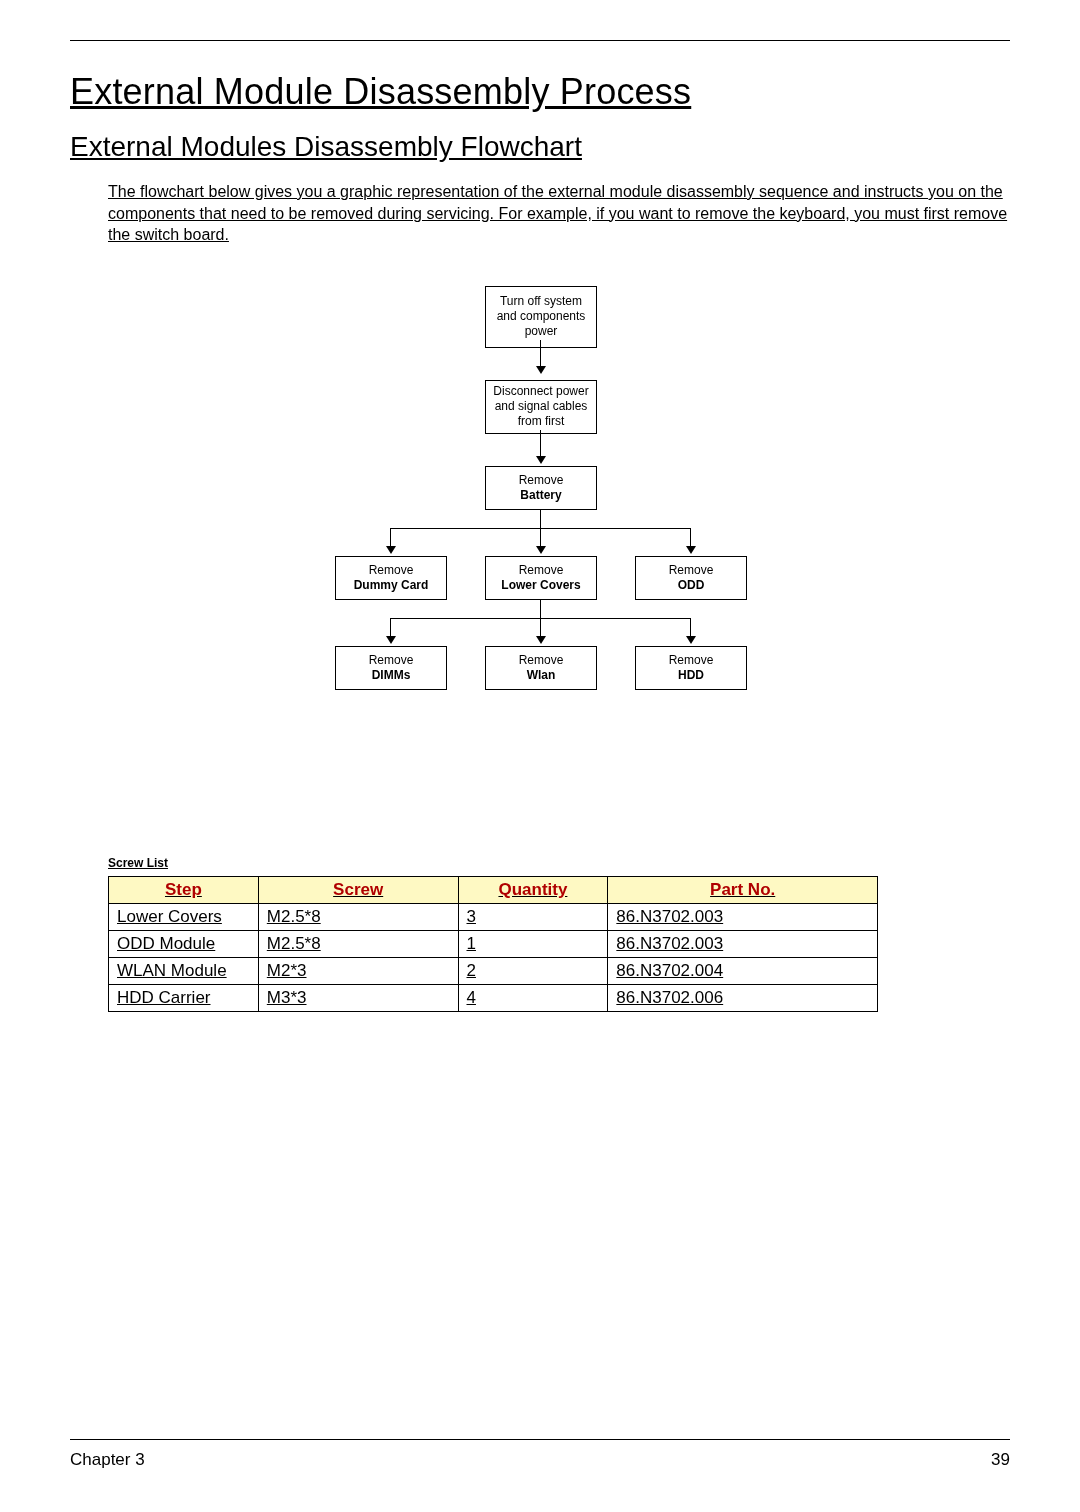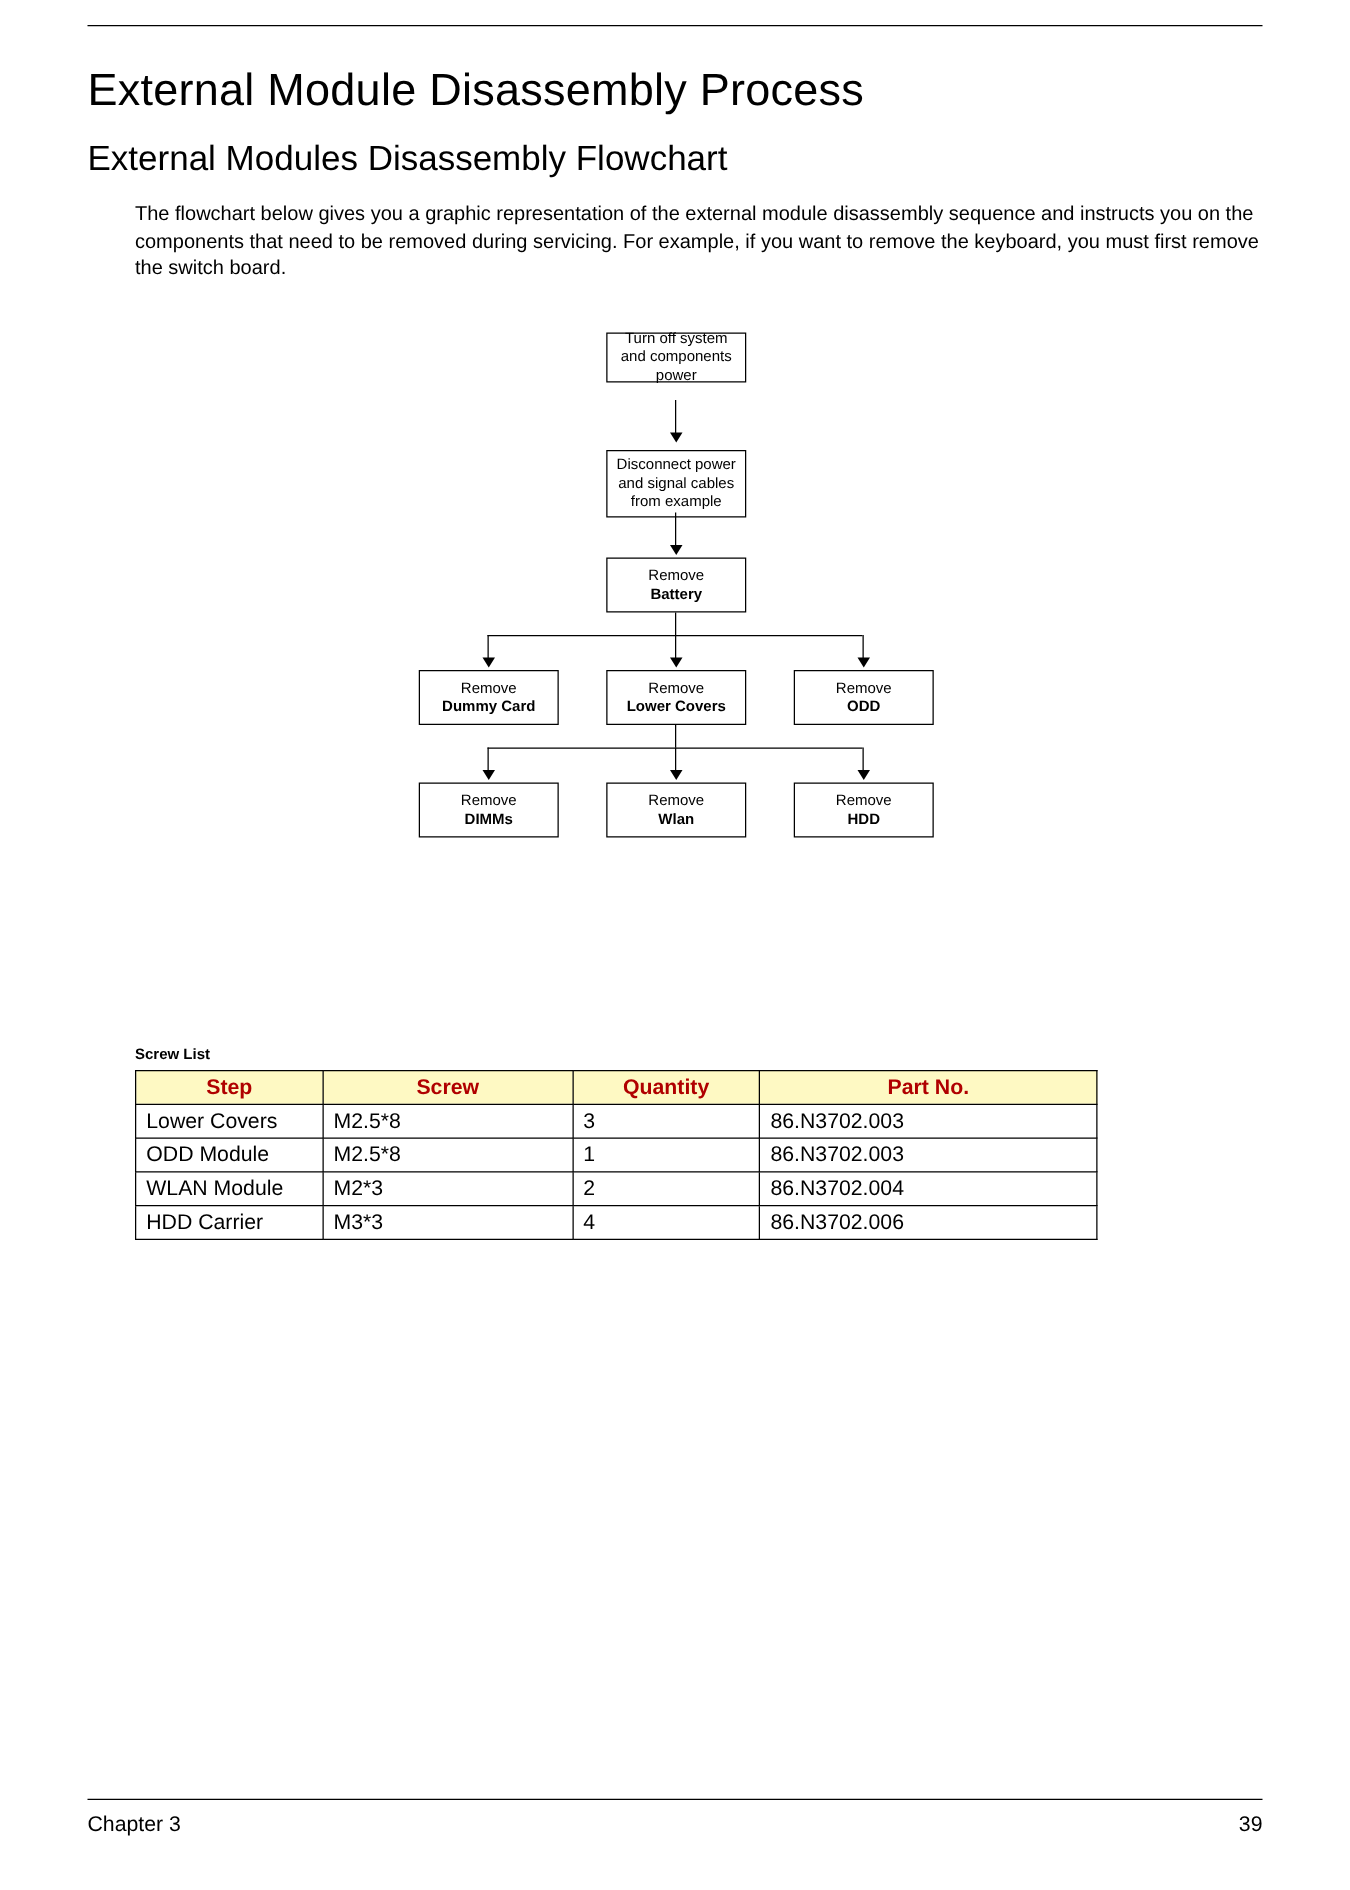--- a/index.html
+++ b/index.html
@@ -6,21 +6,22 @@
   html, body { margin: 0; padding: 0; }
   body {
     width: 1080px;
     height: 1512px;
     background: #fff;
     font-family: Arial, Helvetica, sans-serif;
     color: #000;
     position: relative;
   }
   .page {
-    padding: 20px 70px 0 70px;
+    padding: 40px 70px 0 70px;
+    text-decoration: underline;
   }
   .rule-top {
     border-top: 1px solid #000;
     margin-bottom: 30px;
   }
   h1.title {
     font-family: "Trebuchet MS", Arial, sans-serif;
     font-weight: normal;
     font-size: 36px;
     margin: 0 0 18px 0;
@@ -140,33 +141,33 @@
 
   <h1 class="title">External Module Disassembly Process</h1>
 
 
   <h2 class="subtitle">External Modules Disassembly Flowchart</h2>
 
   <p class="bodytext">The flowchart below gives you a graphic representation of the external module disassembly sequence and instructs you on the components that need to be removed during servicing. For example, if you want to remove the keyboard, you must first remove the switch board.</p>
 
   <div class="flowchart">
 
-    <div class="fbox" style="left:160px; top:0; width:112px; height:40px;">
+    <div class="fbox" style="left:160px; top:0; width:112px; height:62px;">
       <span class="fb-label">Turn off system</span>
       <span class="fb-label">and components</span>
       <span class="fb-label">power</span>
     </div>
 
     <div class="vline" style="left:215px; top:54px; height:30px;"></div>
     <div class="arrowhead" style="left:210.5px; top:80px;"></div>
 
     <div class="fbox" style="left:160px; top:94px; width:112px; height:54px;">
       <span class="fb-label">Disconnect power</span>
       <span class="fb-label">and signal cables</span>
-      <span class="fb-label">from example</span>
+      <span class="fb-label">from first</span>
     </div>
 
     <div class="vline" style="left:215px; top:144px; height:30px;"></div>
     <div class="arrowhead" style="left:210.5px; top:170px;"></div>
 
     <div class="fbox" style="left:160px; top:180px; width:112px; height:44px;">
       <span class="fb-label">Remove</span>
       <span class="fb-bold">Battery</span>
     </div>
 

